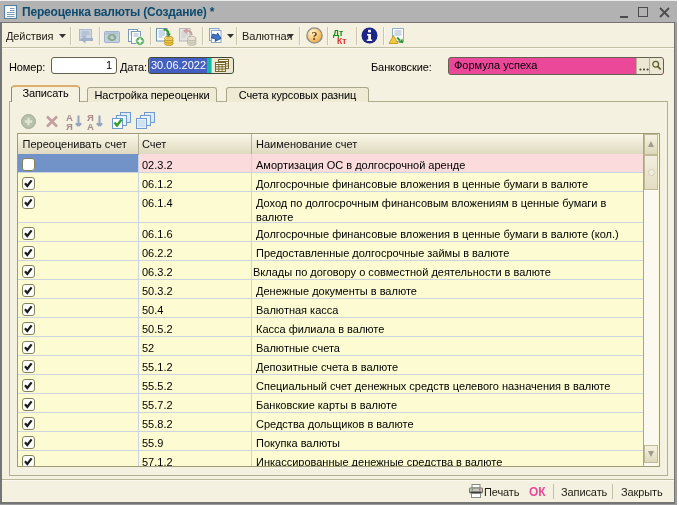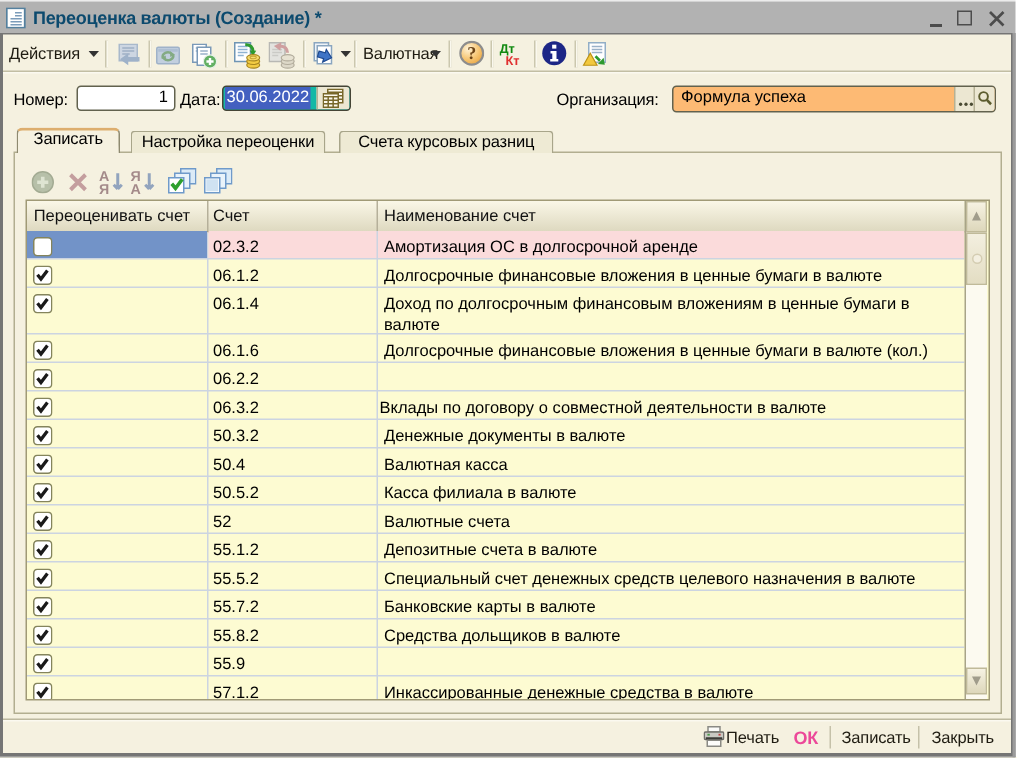--- a/index.html
+++ b/index.html
@@ -195,22 +195,22 @@
           <rect x="0.5" y="3.5" width="10" height="9" fill="#fbf8ec"></rect>
           <line x1="0.5" y1="5.5" x2="10.5" y2="5.5"></line>
           <line x1="0.5" y1="7.8" x2="10.5" y2="7.8"></line>
           <line x1="0.5" y1="10.1" x2="10.5" y2="10.1"></line>
           <line x1="3.8" y1="5.5" x2="3.8" y2="12.5"></line>
           <line x1="7.1" y1="5.5" x2="7.1" y2="12.5"></line>
         </g>
       </svg>
   </div>
 </div>
-<div class="lbl" style="left:371px;top:61px">Организация:</div>
-<div class="abs" style="left:448px;top:57px;width:214px;height:16px;background:#fdba74;border:1px solid #62624e;border-radius:3px;overflow:hidden">
+<div class="lbl" style="left:371px;top:61px">Банковские:</div>
+<div class="abs" style="left:448px;top:57px;width:214px;height:16px;background:#ec4899;border:1px solid #62624e;border-radius:3px;overflow:hidden">
   <span style="position:absolute;left:5px;top:1px;font-size:11px">Формула успеха</span>
   <div style="position:absolute;left:187px;top:0;width:27px;height:16px;background:#ece7d2;border-left:1px solid #b6b194"></div>
   <div style="position:absolute;left:200px;top:0;width:1px;height:16px;background:#b6b194"></div>
   <svg width="10" height="3" viewBox="0 0 10 3" style="position:absolute;left:190px;top:10px">
       <circle cx="1.4" cy="1.5" r="1.1" fill="#4a4a32"></circle>
       <circle cx="5" cy="1.5" r="1.1" fill="#4a4a32"></circle>
       <circle cx="8.6" cy="1.5" r="1.1" fill="#4a4a32"></circle>
     </svg>
   <svg width="12" height="12" viewBox="0 0 12 12" style="position:absolute;left:202px;top:2px">
       <circle cx="4.7" cy="4.3" r="2.9" fill="none" stroke="#5c5c2e" stroke-width="1.3"></circle>
@@ -324,20 +324,21 @@
 <div class="ct" style="left:256px;top:224.5px;line-height:18px;width:387px">Долгосрочные финансовые вложения в ценные бумаги в валюте (кол.)</div>
 <div style="position:absolute;left:18px;top:241px;width:625px;height:1px;background:#ccd4e1"></div>
 <div style="position:absolute;left:18px;top:242px;width:119.5px;height:18px;background:transparent"></div>
 <div style="position:absolute;left:22px;top:246px;width:13px;height:13px">
         <svg width="13" height="13" viewBox="0 0 13 13" style="position:absolute;left:0;top:0">
           <rect x="0.5" y="0.5" width="12" height="12" rx="2.5" fill="#fff" stroke="#84845c"></rect>
           <path d="M3 6.2 L5.3 9 L9.6 3.4" fill="none" stroke="#1a1a1a" stroke-width="2.2"></path>
         </svg>
       </div>
 <div class="ct" style="left:142px;top:243.5px;line-height:18px">06.2.2</div>
+<div class="ct" style="left:256px;top:243.5px;line-height:18px;width:387px">Предоставленные долгосрочные займы в валюте</div>
 <div style="position:absolute;left:18px;top:260px;width:625px;height:1px;background:#ccd4e1"></div>
 <div style="position:absolute;left:18px;top:261px;width:119.5px;height:18px;background:transparent"></div>
 <div style="position:absolute;left:22px;top:265px;width:13px;height:13px">
         <svg width="13" height="13" viewBox="0 0 13 13" style="position:absolute;left:0;top:0">
           <rect x="0.5" y="0.5" width="12" height="12" rx="2.5" fill="#fff" stroke="#84845c"></rect>
           <path d="M3 6.2 L5.3 9 L9.6 3.4" fill="none" stroke="#1a1a1a" stroke-width="2.2"></path>
         </svg>
       </div>
 <div class="ct" style="left:142px;top:262.5px;line-height:18px">06.3.2</div>
 <div class="ct" style="left:253px;top:262.5px;line-height:18px;width:433px">Вклады по договору о совместной деятельности в валюте</div>
@@ -423,20 +424,21 @@
 <div class="ct" style="left:256px;top:414.5px;line-height:18px;width:387px">Средства дольщиков в валюте</div>
 <div style="position:absolute;left:18px;top:431px;width:625px;height:1px;background:#ccd4e1"></div>
 <div style="position:absolute;left:18px;top:432px;width:119.5px;height:18px;background:transparent"></div>
 <div style="position:absolute;left:22px;top:436px;width:13px;height:13px">
         <svg width="13" height="13" viewBox="0 0 13 13" style="position:absolute;left:0;top:0">
           <rect x="0.5" y="0.5" width="12" height="12" rx="2.5" fill="#fff" stroke="#84845c"></rect>
           <path d="M3 6.2 L5.3 9 L9.6 3.4" fill="none" stroke="#1a1a1a" stroke-width="2.2"></path>
         </svg>
       </div>
 <div class="ct" style="left:142px;top:433.5px;line-height:18px">55.9</div>
+<div class="ct" style="left:256px;top:433.5px;line-height:18px;width:387px">Покупка валюты</div>
 <div style="position:absolute;left:18px;top:450px;width:625px;height:1px;background:#ccd4e1"></div>
 <div style="position:absolute;left:18px;top:451px;width:119.5px;height:18px;background:transparent"></div>
 <div style="position:absolute;left:22px;top:455px;width:13px;height:13px">
         <svg width="13" height="13" viewBox="0 0 13 13" style="position:absolute;left:0;top:0">
           <rect x="0.5" y="0.5" width="12" height="12" rx="2.5" fill="#fff" stroke="#84845c"></rect>
           <path d="M3 6.2 L5.3 9 L9.6 3.4" fill="none" stroke="#1a1a1a" stroke-width="2.2"></path>
         </svg>
       </div>
 <div class="ct" style="left:142px;top:452.5px;line-height:18px">57.1.2</div>
 <div class="ct" style="left:256px;top:452.5px;line-height:18px;width:387px">Инкассированные денежные средства в валюте</div>

